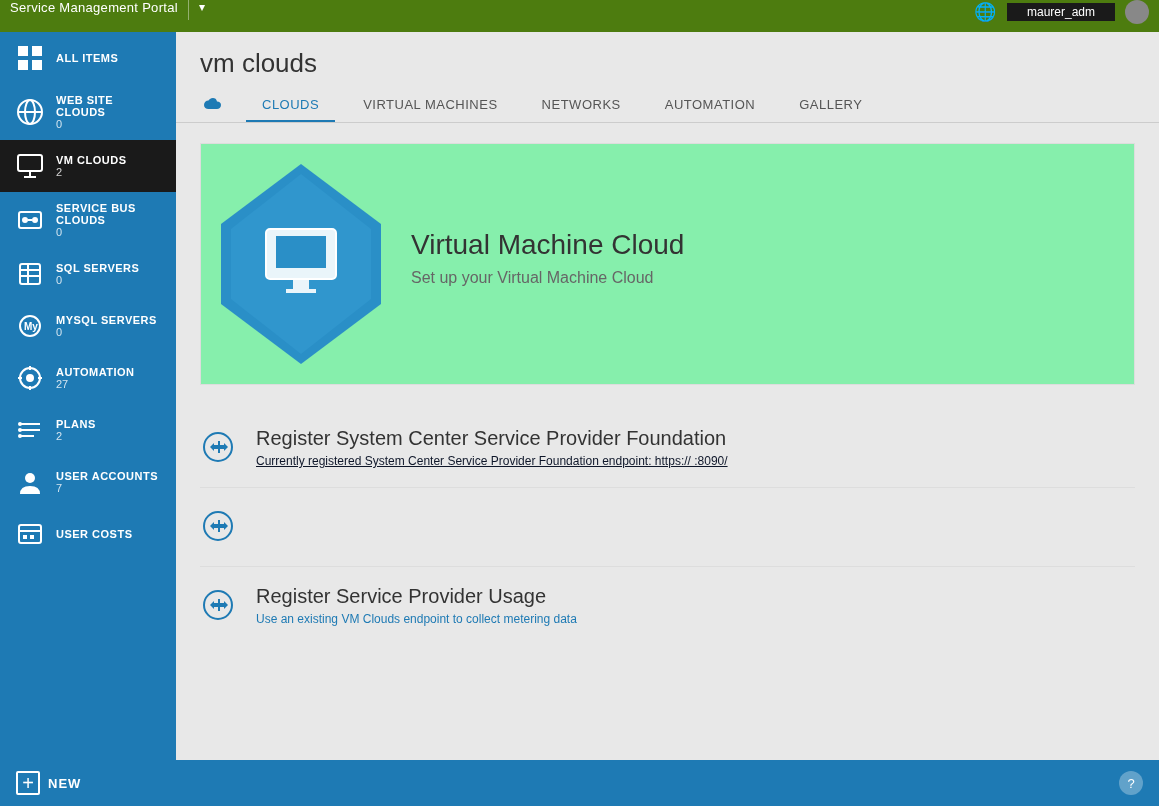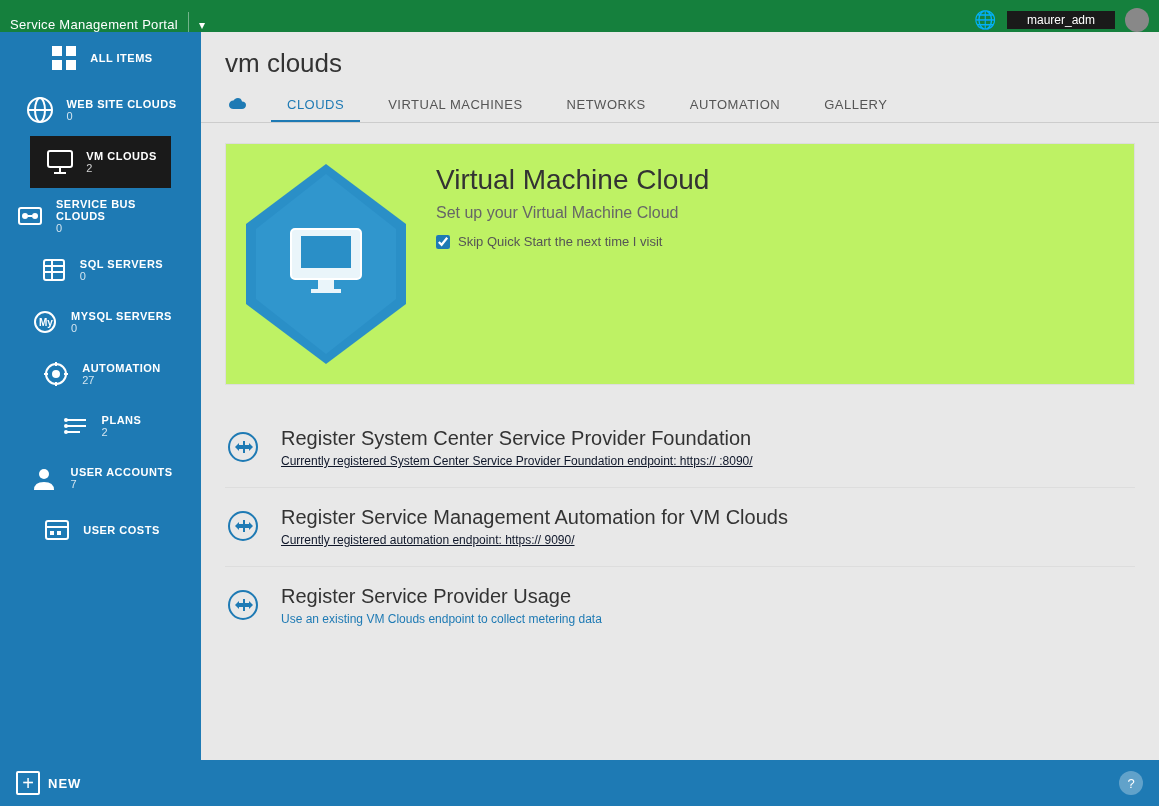--- a/index.html
+++ b/index.html
@@ -1,23 +1,23 @@
 <!DOCTYPE html>
 <html><head>
   <meta charset="utf-8">
   <style>
     * { box-sizing: border-box; margin: 0; padding: 0; }
     body { font-family: 'Segoe UI', Arial, sans-serif; background: #f0f0f0; width: 1159px; height: 806px; overflow: hidden; display: flex; flex-direction: column; }
 
     
     .top-bar {
       height: 32px;
-      background: #15803d;
-      display: flex;
-      align-items: flex-end;
+      background: #4d7c0f;
+      display: flex;
+      align-items: flex-start;
       padding: 0 10px;
       flex-shrink: 0;
     }
     .top-bar-title {
       color: white;
       font-size: 13px;
       font-weight: 400;
       letter-spacing: 0.3px;
     }
     .top-bar-divider {
@@ -56,27 +56,26 @@
 
     
     .main-layout {
       display: flex;
       flex: 1;
       overflow: hidden;
     }
 
     
     .sidebar {
-      width: 201px;
+      width: 176px;
       background: #1e7ab4;
       flex-shrink: 0;
       display: flex;
       flex-direction: column;
       overflow-y: auto;
-      align-items: center;
     }
     .sidebar-item {
       display: flex;
       align-items: center;
       padding: 10px 14px;
       cursor: pointer;
       color: white;
       min-height: 50px;
     }
     .sidebar-item.active {
@@ -162,22 +161,23 @@
     
     .content-body {
       flex: 1;
       overflow-y: auto;
       padding: 20px 24px;
       background: #e8e8e8;
     }
 
     
     .hero-banner {
-      background: #bef264;
-      display: flex;
+      background: #86efac;
+      display: flex;
+      align-items: center;
       margin-bottom: 24px;
       padding: 20px;
       border: 1px solid #ddd;
     }
     .hero-icon-diamond {
       width: 160px;
       height: 200px;
       flex-shrink: 0;
       margin-right: 30px;
     }
@@ -485,24 +485,20 @@
             <rect x="45" y="65" width="70" height="50" rx="4" fill="white" opacity="0.9"></rect>
             <rect x="45" y="65" width="70" height="50" rx="4" fill="none" stroke="white" stroke-width="2"></rect>
             <rect x="55" y="72" width="50" height="32" fill="#2a8fc7"></rect>
             <rect x="72" y="115" width="16" height="10" fill="white" opacity="0.9"></rect>
             <rect x="65" y="125" width="30" height="4" fill="white" opacity="0.9"></rect>
           </svg>
         </div>
         <div class="hero-text">
           <h2>Virtual Machine Cloud</h2>
           <p>Set up your Virtual Machine Cloud</p>
-          <div class="hero-checkbox-row">
-            <input type="checkbox" checked="" style="">
-            <span class="hero-checkbox-label">Skip Quick Start the next time I visit</span>
-          </div>
         </div>
       </div>
 
       <div>
 
         <div class="register-item">
           <div class="register-item-icon">
             <svg width="36" height="36" viewBox="0 0 36 36">
               <circle cx="18" cy="18" r="14" fill="none" stroke="#1e7ab4" stroke-width="2"></circle>
               <path d="M10 18 L14 14 L14 16 L18 16 L18 12 L20 12 L20 16 L24 16 L24 14 L28 18 L24 22 L24 20 L20 20 L20 24 L18 24 L18 20 L14 20 L14 22 Z" fill="#1e7ab4"></path>
@@ -514,24 +510,20 @@
           </div>
         </div>
 
         <div class="register-item">
           <div class="register-item-icon">
             <svg width="36" height="36" viewBox="0 0 36 36">
               <circle cx="18" cy="18" r="14" fill="none" stroke="#1e7ab4" stroke-width="2"></circle>
               <path d="M10 18 L14 14 L14 16 L18 16 L18 12 L20 12 L20 16 L24 16 L24 14 L28 18 L24 22 L24 20 L20 20 L20 24 L18 24 L18 20 L14 20 L14 22 Z" fill="#1e7ab4"></path>
             </svg>
           </div>
-          <div>
-            <div class="register-item-title">Register Service Management Automation for VM Clouds</div>
-            <div class="register-item-desc">Currently registered automation endpoint: https://                9090/</div>
-          </div>
         </div>
 
         <div class="register-item">
           <div class="register-item-icon">
             <svg width="36" height="36" viewBox="0 0 36 36">
               <circle cx="18" cy="18" r="14" fill="none" stroke="#1e7ab4" stroke-width="2"></circle>
               <path d="M10 18 L14 14 L14 16 L18 16 L18 12 L20 12 L20 16 L24 16 L24 14 L28 18 L24 22 L24 20 L20 20 L20 24 L18 24 L18 20 L14 20 L14 22 Z" fill="#1e7ab4"></path>
             </svg>
           </div>
           <div>

